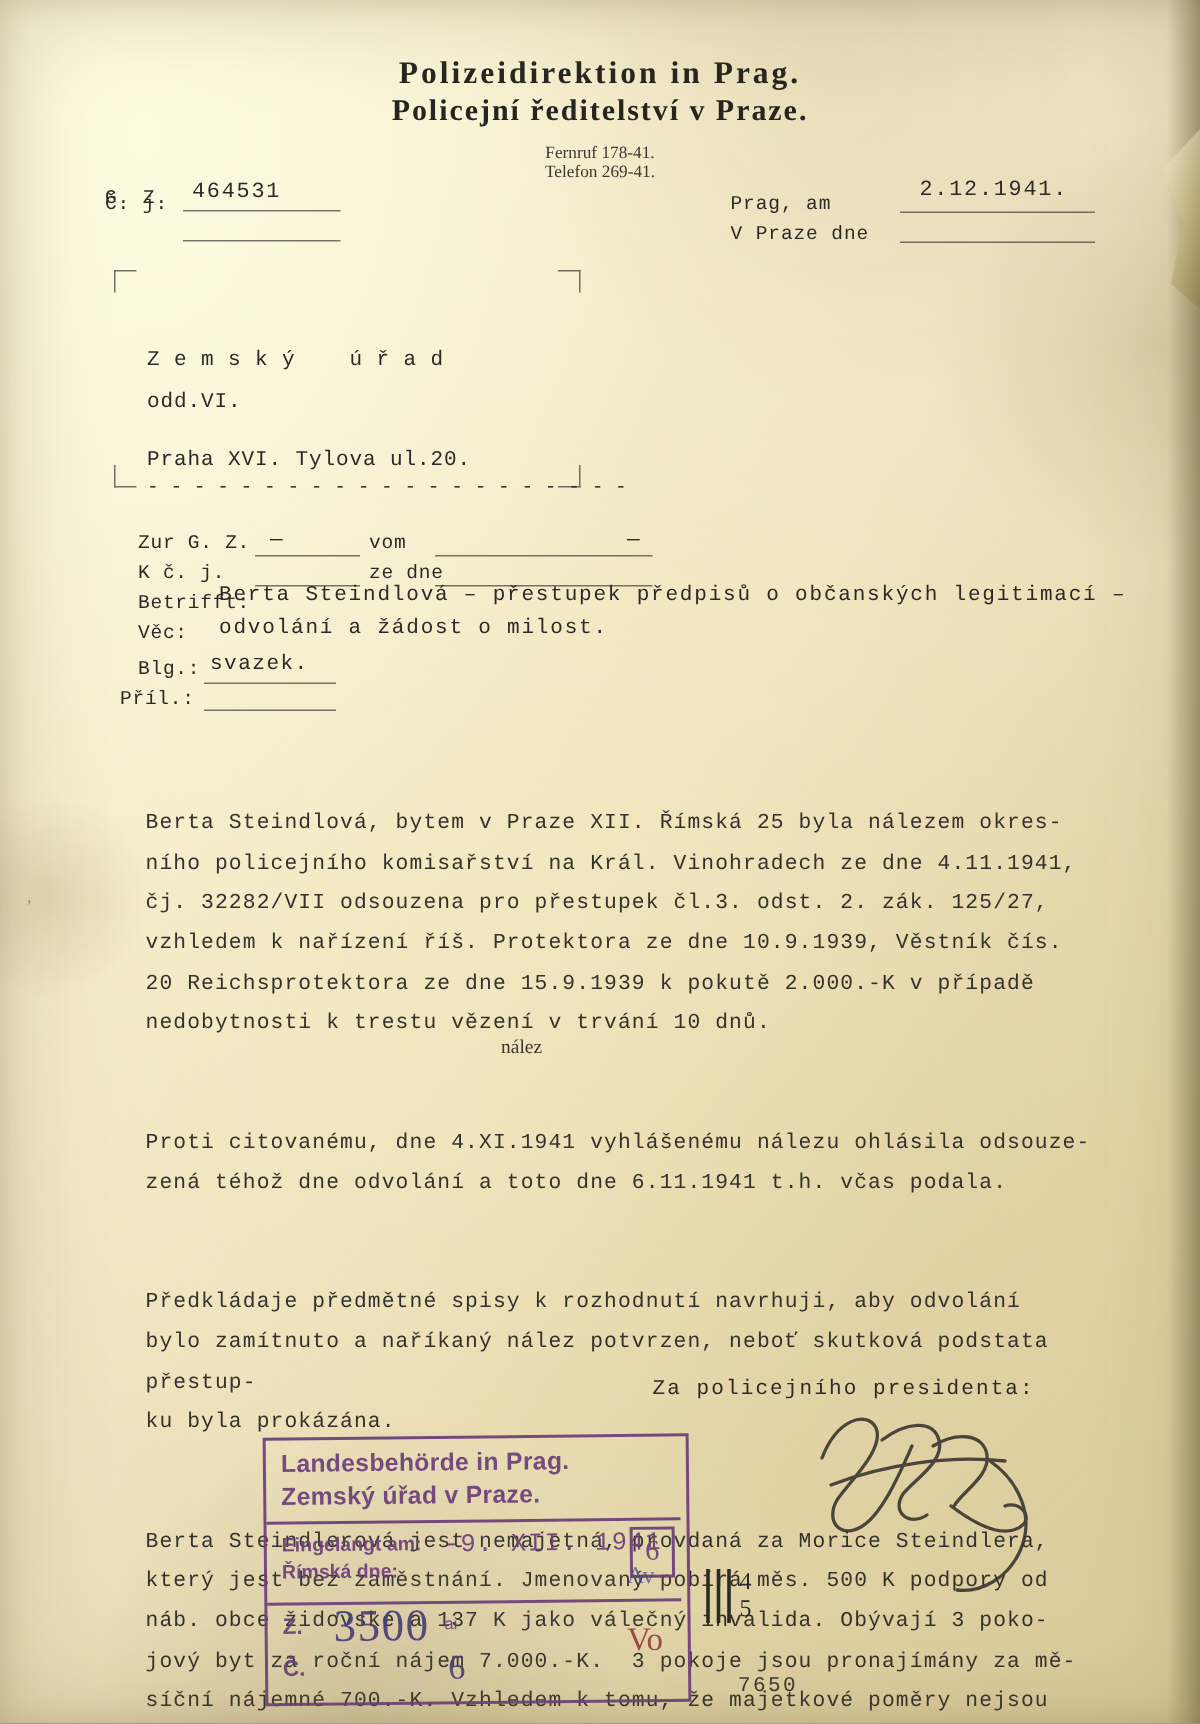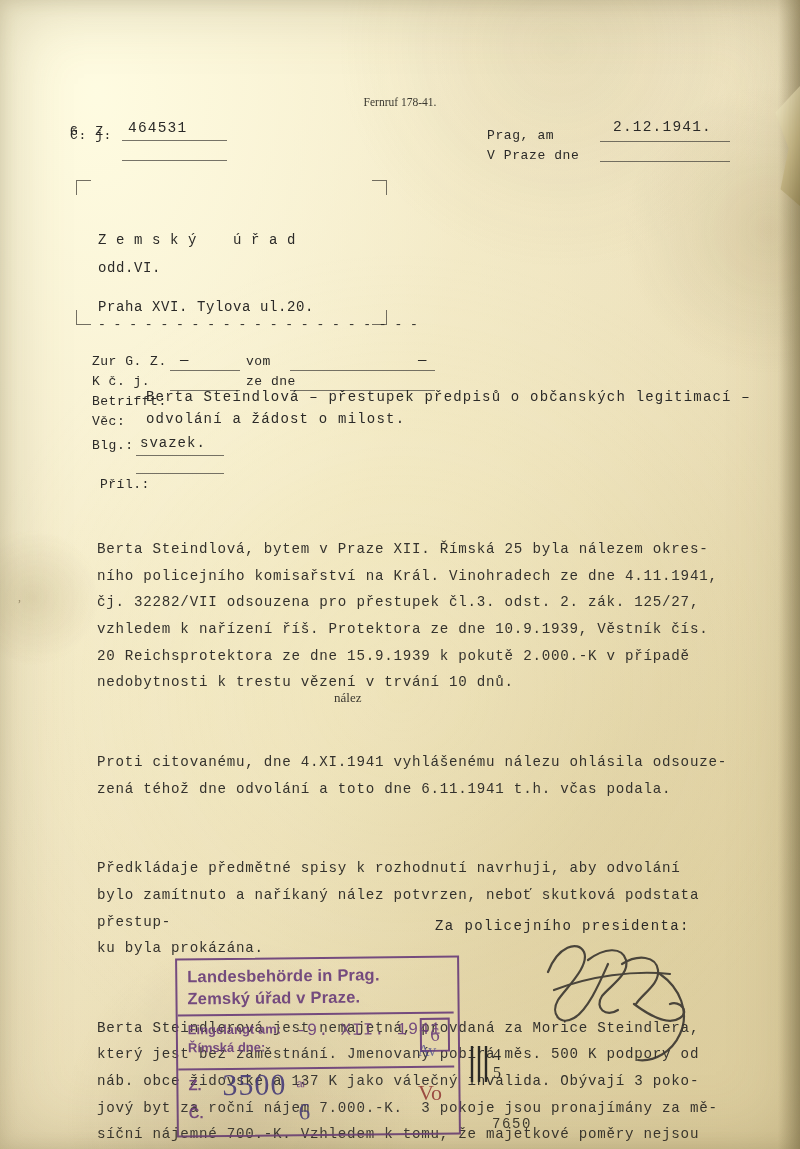--- a/index.html
+++ b/index.html
@@ -258,22 +258,27 @@
     position: absolute; left: 18px; top: 590px;
     font-family: "Liberation Serif", serif;
     font-size: 12px; color: #6a5c3e; opacity: .6;
   }
 </style>
 </head>
 <body>
 
 <div id="page">
 
+  <div class="hdr">
+    <div class="l1">Polizeidirektion in Prag.</div>
+    <div class="l2">Policejní ředitelství v Praze.</div>
+  </div>
   <div class="phone">
     <div>Fernruf 178-41.</div>
+    <div>Telefon 269-41.</div>
   </div>
 
   <div class="gz-label" style="left:70px; top:124px;">G. Z.</div>
   <div class="gz-label" style="left:70px; top:128px;">Č. j.</div>
   <div class="gz-val" style="left:128px; top:120px;">464531</div>
   <div class="rule" style="left:122px; top:140px; width:105px;"></div>
   <div class="rule" style="left:122px; top:160px; width:105px;"></div>
 
   <div class="gz-label" style="left:487px; top:128px;">Prag, am</div>
   <div class="gz-label" style="left:487px; top:148px;">V Praze dne</div>
@@ -301,21 +306,21 @@
   <div class="rule" style="left:290px; top:370px; width:145px;"></div>
   <div class="rule" style="left:170px; top:390px; width:70px;"></div>
   <div class="rule" style="left:290px; top:390px; width:145px;"></div>
 
   <div class="fline" style="left:92px; top:394px;">Betrifft:</div>
   <div class="fline" style="left:92px; top:414px;">Věc:</div>
   <div class="fval" style="left:146px; top:389px; letter-spacing:1.2px;">Berta Steindlová – přestupek předpisů o občanských legitimací –</div>
   <div class="fval" style="left:146px; top:411px; letter-spacing:1.2px;">odvolání a žádost o milost.</div>
 
   <div class="fline" style="left:92px; top:438px;">Blg.:</div>
-  <div class="fline" style="left:100px; top:458px;margin-top:19px;">Příl.:</div>
+  <div class="fline" style="left:80px; top:458px;">Příl.:</div>
   <div class="fval" style="left:140px; top:435px;">svazek.</div>
   <div class="rule" style="left:136px; top:455px; width:88px;"></div>
   <div class="rule" style="left:136px; top:473px; width:88px;"></div>
 
   <div class="body">
     <p>Berta Steindlová, bytem v Praze XII. Římská 25 byla nálezem okres-
 ního policejního komisařství na Král. Vinohradech ze dne 4.11.1941,
 čj. 32282/VII odsouzena pro přestupek čl.3. odst. 2. zák. 125/27,
 vzhledem k nařízení říš. Protektora ze dne 10.9.1939, Věstník čís.
 20 Reichsprotektora ze dne 15.9.1939 k pokutě 2.000.-K v případě

